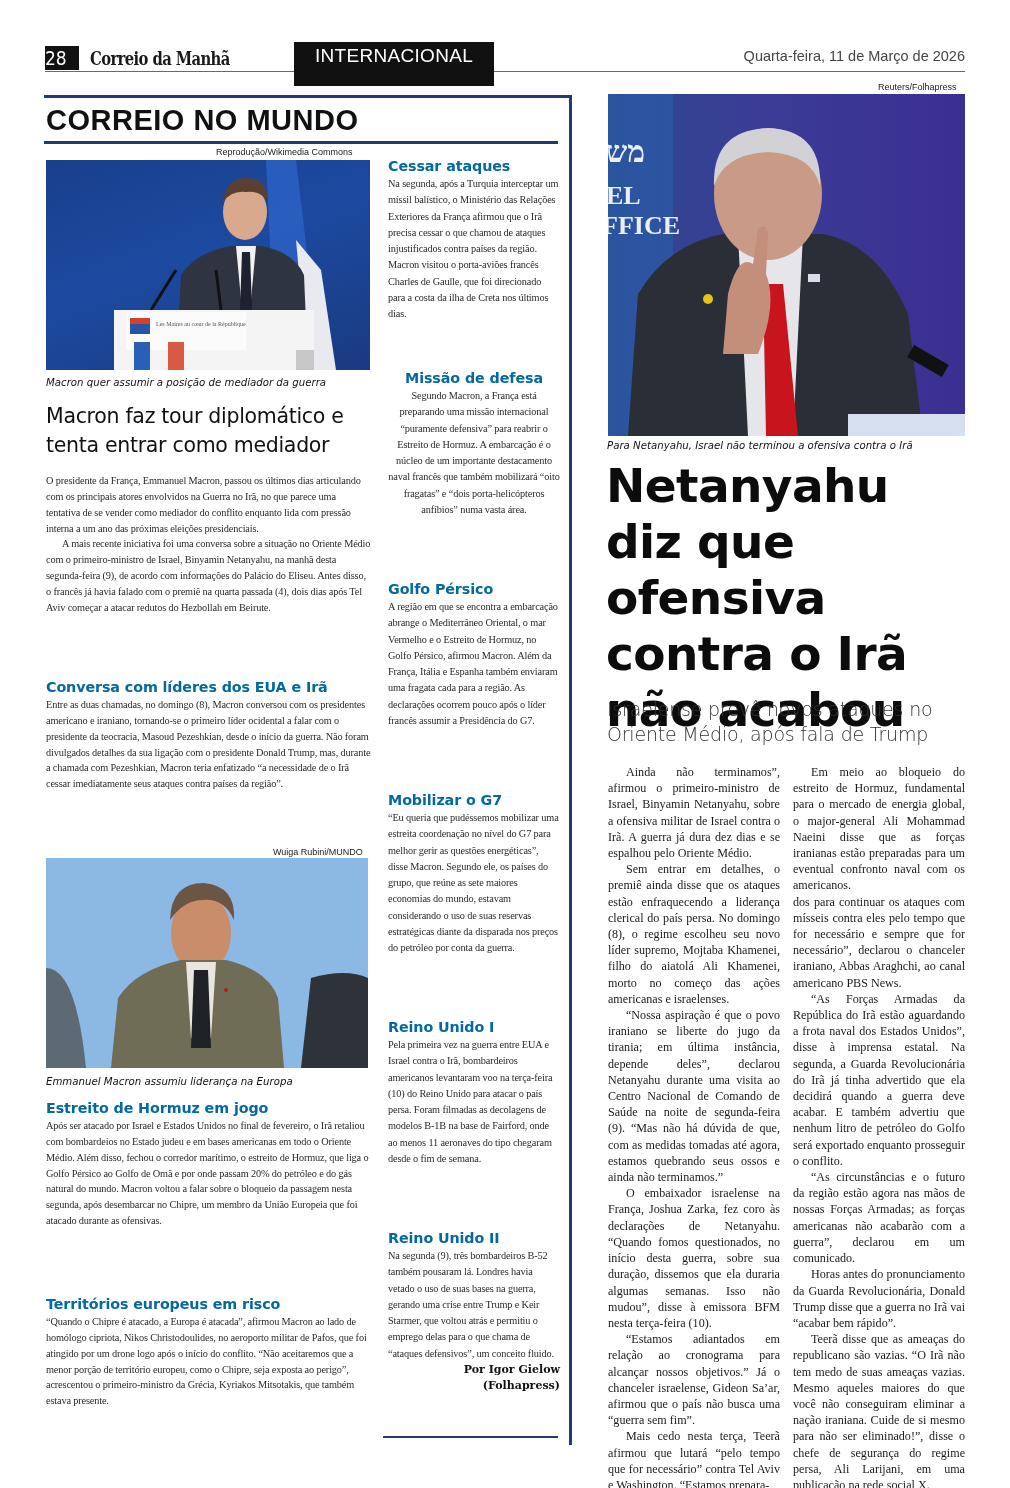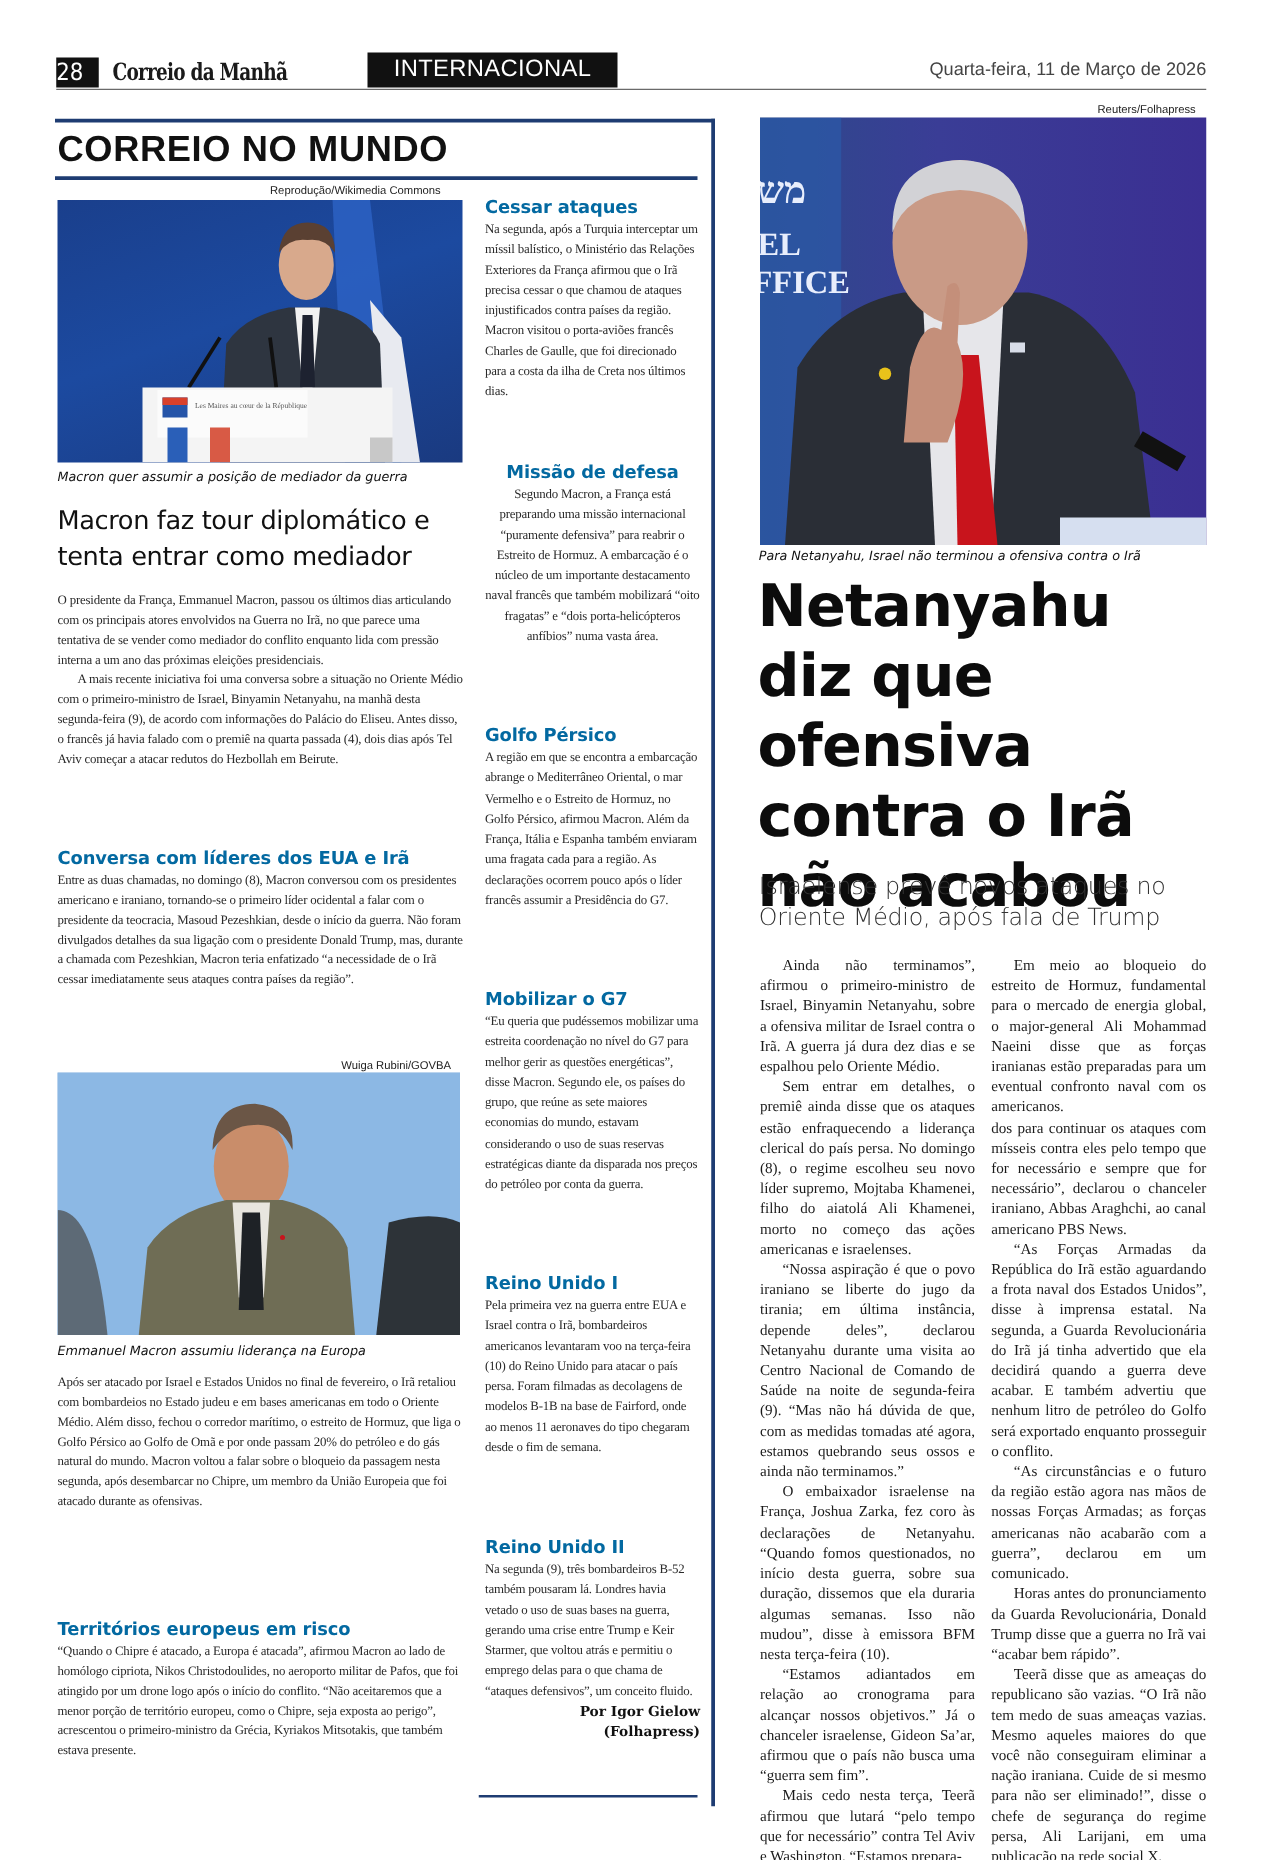--- a/index.html
+++ b/index.html
@@ -3,21 +3,21 @@
 <meta charset="utf-8">
 <style>
   * { box-sizing: border-box; margin: 0; padding: 0; }
   html, body { width: 1010px; height: 1488px; background: #ffffff; overflow: hidden; }
   body { position: relative; font-family: "DejaVu Sans", sans-serif; color: #1a1a1a; }
 
   
   .masthead { position: absolute; left: 45px; top: 46px; width: 920px; height: 26px; border-bottom: 1px solid #6a6a6a; }
   .page-num { position: absolute; left: 0; top: 0; height: 24px; width: 34px; background: #111; color: #fff; font-family: "DejaVu Sans Condensed", "DejaVu Sans", sans-serif; font-size: 19px; line-height: 24px; }
   .paper-name { position: absolute; left: 45px; top: 0; font-family: "DejaVu Serif", serif; font-size: 19px; line-height: 24px; font-weight: bold; letter-spacing: -0.8px; transform: scaleX(0.78); transform-origin: left; }
-  .section-tag { position: absolute; left: 249px; top: -4px; width: 200px; height: 28px; background: #111; color: #fff; font-family: "Liberation Sans", sans-serif; font-size: 19px; line-height: 28px; text-align: center; letter-spacing: 0.3px; }
+  .section-tag { position: absolute; left: 249px; top: -4px; width: 200px; height: 44px; background: #111; color: #fff; font-family: "Liberation Sans", sans-serif; font-size: 19px; line-height: 28px; text-align: center; letter-spacing: 0.3px; }
   .date { position: absolute; right: 0; top: 2px; font-family: "Liberation Sans", sans-serif; font-size: 14.5px; color: #444; }
 
   
   .box { position: absolute; left: 44px; top: 95px; width: 528px; height: 1350px; border-top: 3px solid #1e3c72; border-right: 3px solid #1e3c72; }
   .box-bottom { position: absolute; left: 383px; top: 1436px; width: 175px; height: 2px; background: #1e3c72; }
   .box-title { position: absolute; left: 46px; top: 104px; font-family: "Liberation Sans", sans-serif; font-weight: bold; font-size: 29px; letter-spacing: 0.5px; color: #111; }
   .box-title-rule { position: absolute; left: 44px; top: 141px; width: 514px; height: 3px; background: #1e3c72; }
 
   .credit { position: absolute; font-family: "Liberation Sans", sans-serif; font-size: 9px; color: #222; }
   .caption { position: absolute; font-family: "DejaVu Sans", sans-serif; font-style: italic; font-size: 10.2px; color: #111; white-space: nowrap; }
@@ -92,39 +92,40 @@
 <div class="txt sans-body" style="left:46px; top:473px; width:326px;">
   <p>O presidente da França, Emmanuel Macron, passou os últimos dias articulando com os principais atores envolvidos na Guerra no Irã, no que parece uma tentativa de se vender como mediador do conflito enquanto lida com pressão interna a um ano das próximas eleições presidenciais.</p>
   <p class="indent">A mais recente iniciativa foi uma conversa sobre a situação no Oriente Médio com o primeiro-ministro de Israel, Binyamin Netanyahu, na manhã desta segunda-feira (9), de acordo com informações do Palácio do Eliseu. Antes disso, o francês já havia falado com o premiê na quarta passada (4), dois dias após Tel Aviv começar a atacar redutos do Hezbollah em Beirute.</p>
 </div>
 
 <div class="txt" style="left:46px; top:678px; width:326px;">
   <div class="sub-h">Conversa com líderes dos EUA e Irã</div>
   <p class="sans-body">Entre as duas chamadas, no domingo (8), Macron conversou com os presidentes americano e iraniano, tornando-se o primeiro líder ocidental a falar com o presidente da teocracia, Masoud Pezeshkian, desde o início da guerra. Não foram divulgados detalhes da sua ligação com o presidente Donald Trump, mas, durante a chamada com Pezeshkian, Macron teria enfatizado “a necessidade de o Irã cessar imediatamente seus ataques contra países da região”.</p>
 </div>
 
-<div class="credit" style="left:273px; top:847px;">Wuiga Rubini/GOVBA</div>
+<div class="credit" style="left:273px; top:847px;">Wuiga Rubini/MUNDO</div>
 <div class="photo" style="left:46px; top:858px; width:322px; height:210px; background:#86b3e0;">
   <svg width="322" height="210" viewBox="0 0 322 210">
     <rect width="322" height="210" fill="#8cb8e4"></rect>
     <path d="M0,110 Q30,110 40,210 L0,210Z" fill="#5d6a76"></path>
     <path d="M265,120 Q300,110 322,120 L322,210 L255,210Z" fill="#2d3338"></path>
 
     <ellipse cx="155" cy="75" rx="30" ry="40" fill="#c98d6a"></ellipse>
     <path d="M124,62 Q125,25 158,25 Q190,28 188,62 Q178,40 157,42 Q138,42 124,62Z" fill="#6b5646"></path>
 
     <path d="M65,210 L72,140 Q90,112 135,102 L180,102 Q222,112 232,140 L238,210Z" fill="#6f6d55"></path>
     <polygon points="140,104 170,104 165,180 145,180" fill="#e8e6df"></polygon>
     <polygon points="148,112 162,112 165,190 145,190" fill="#1e2226"></polygon>
     <circle cx="180" cy="132" r="2" fill="#c8141c"></circle>
   </svg>
 </div>
 <div class="caption" style="left:46px; top:1076px;">Emmanuel Macron assumiu liderança na Europa</div>
 
 <div class="txt" style="left:46px; top:1099px; width:326px;">
+  <div class="sub-h">Estreito de Hormuz em jogo</div>
   <p class="sans-body">Após ser atacado por Israel e Estados Unidos no final de fevereiro, o Irã retaliou com bombardeios no Estado judeu e em bases americanas em todo o Oriente Médio. Além disso, fechou o corredor marítimo, o estreito de Hormuz, que liga o Golfo Pérsico ao Golfo de Omã e por onde passam 20% do petróleo e do gás natural do mundo. Macron voltou a falar sobre o bloqueio da passagem nesta segunda, após desembarcar no Chipre, um membro da União Europeia que foi atacado durante as ofensivas.</p>
 </div>
 
 <div class="txt" style="left:46px; top:1295px; width:326px;">
   <div class="sub-h">Territórios europeus em risco</div>
   <p class="sans-body">“Quando o Chipre é atacado, a Europa é atacada”, afirmou Macron ao lado de homólogo cipriota, Nikos Christodoulides, no aeroporto militar de Pafos, que foi atingido por um drone logo após o início do conflito. “Não aceitaremos que a menor porção de território europeu, como o Chipre, seja exposta ao perigo”, acrescentou o primeiro-ministro da Grécia, Kyriakos Mitsotakis, que também estava presente.</p>
 </div>
 
 <div class="mid-col" style="top:157px;">
   <div class="sub-h">Cessar ataques</div>

